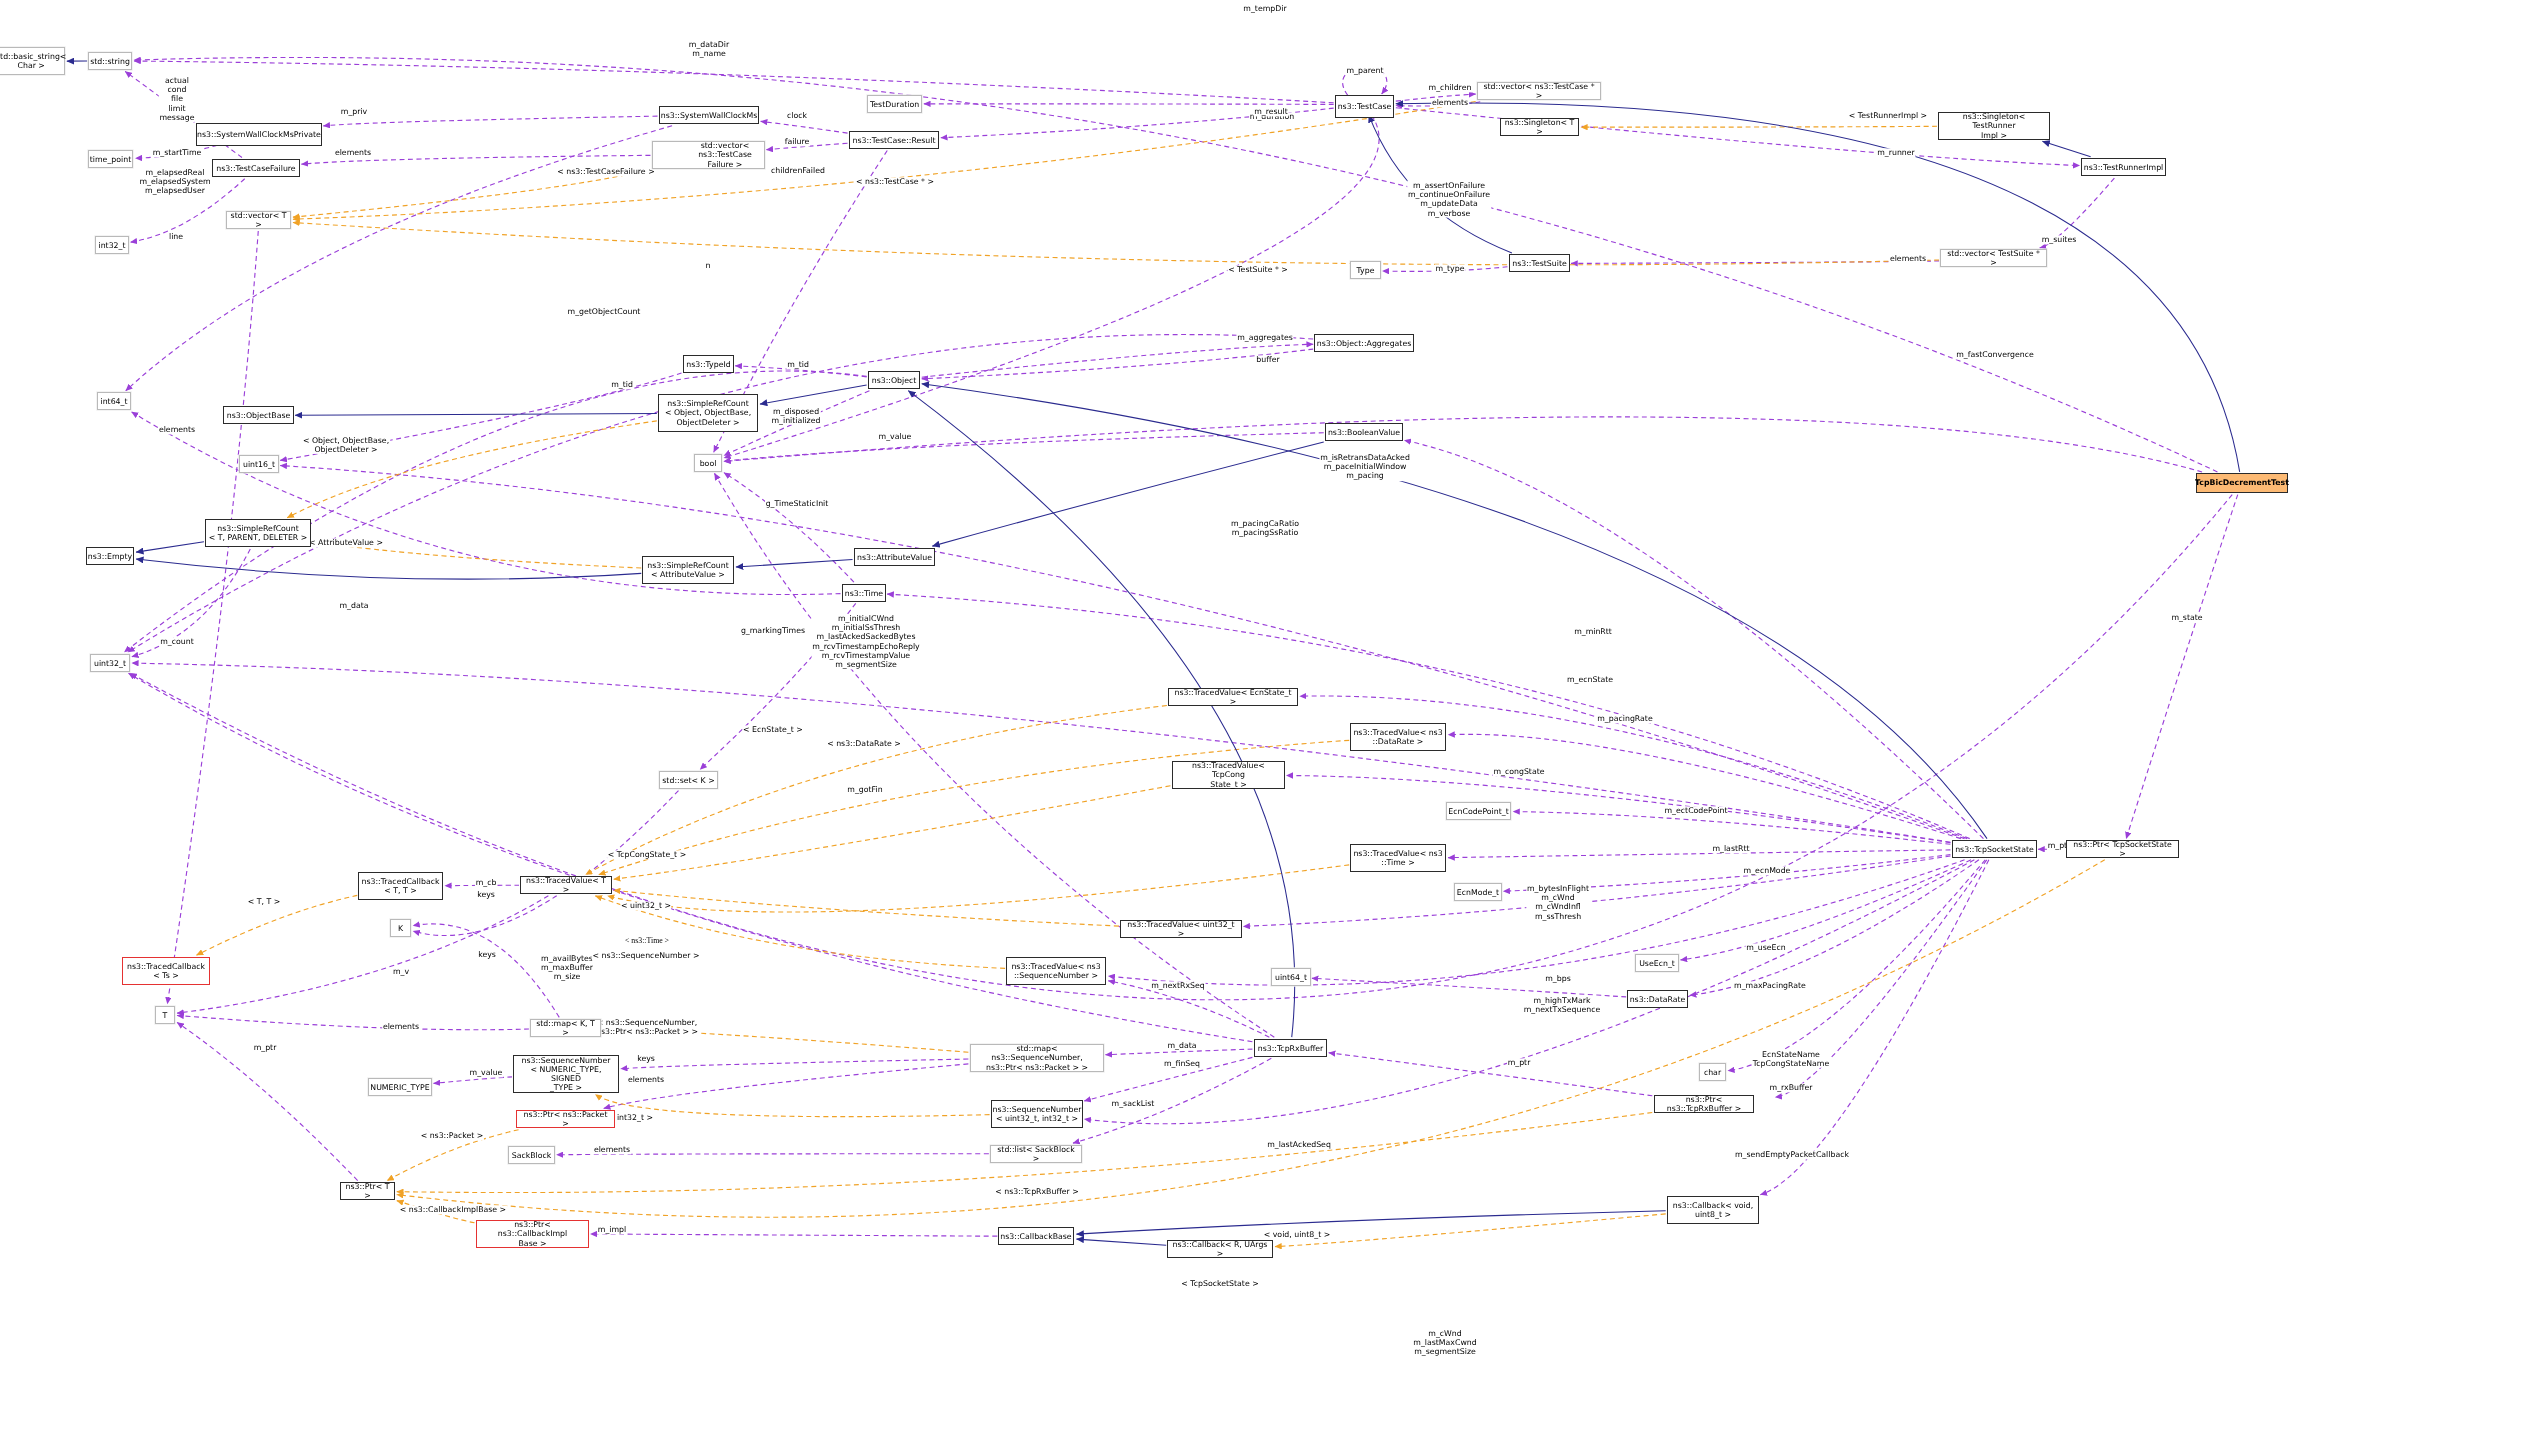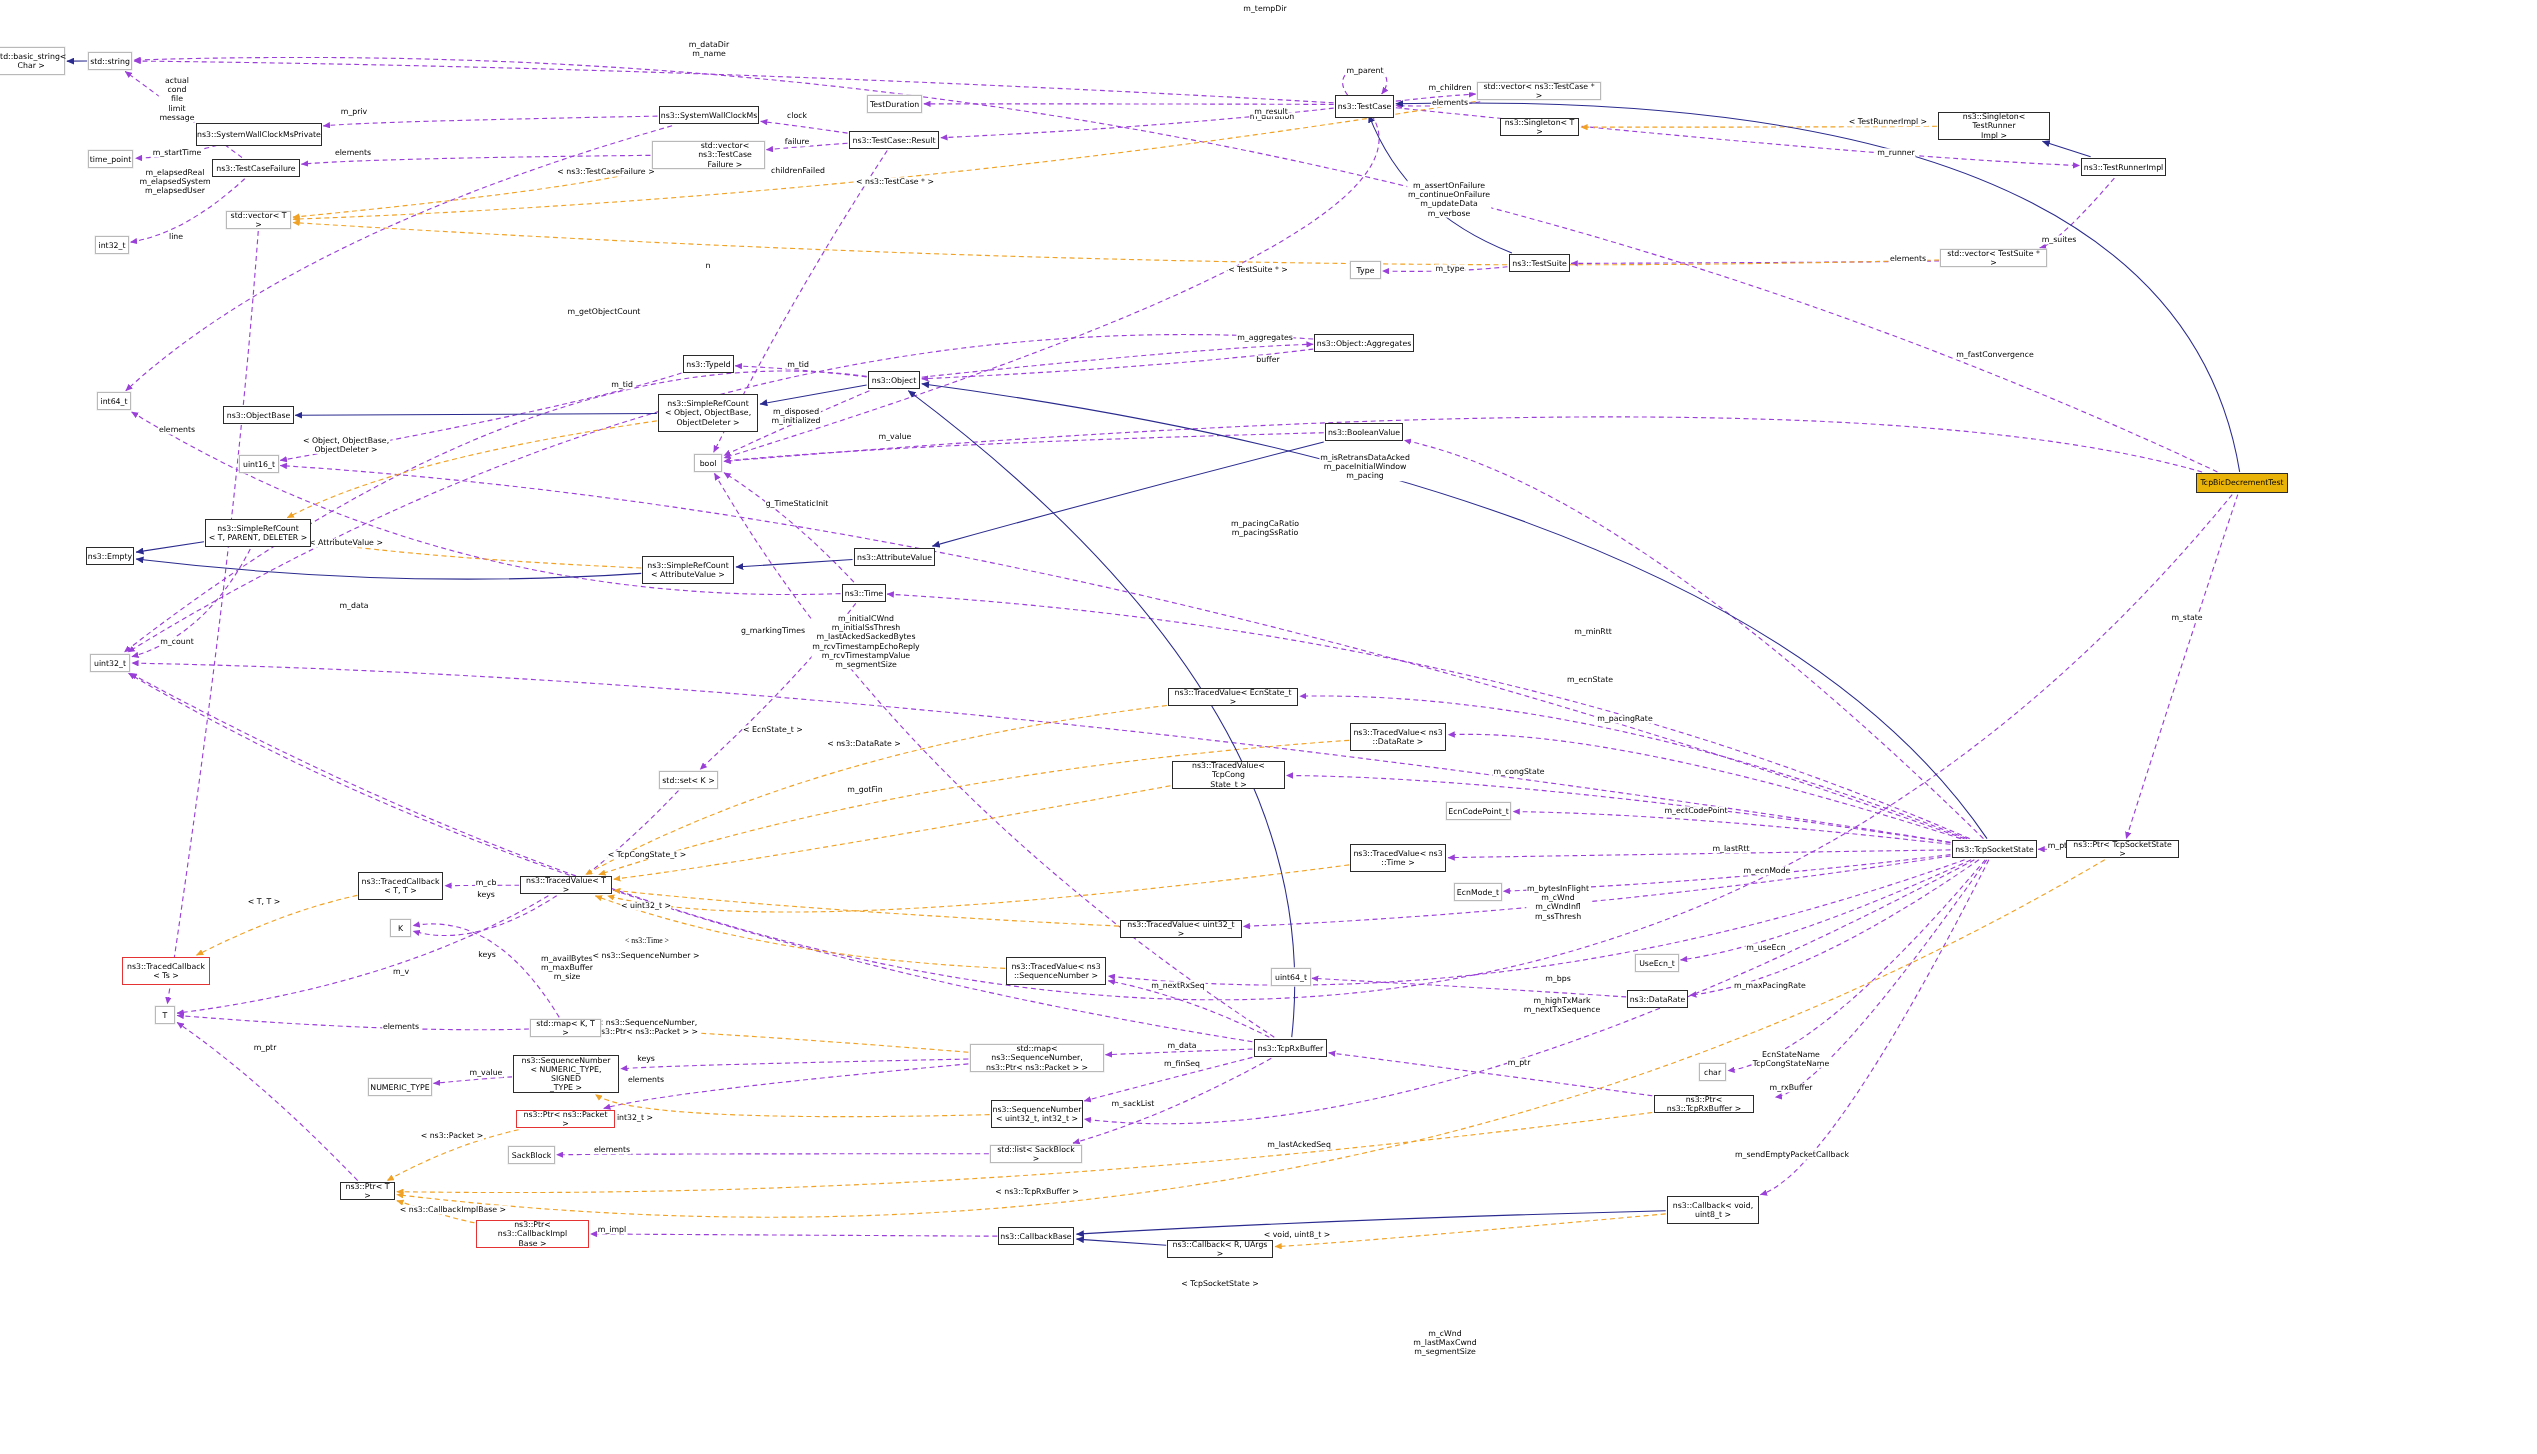--- a/index.html
+++ b/index.html
@@ -5,21 +5,21 @@
   html,body{margin:0;padding:0;background:#ffffff;}
   #canvas{position:relative;width:2538px;height:1454px;background:#ffffff;overflow:hidden;
           font-family:"DejaVu Sans","Liberation Sans",sans-serif;}
   #edge-svg{position:absolute;left:0;top:0;width:2538px;height:1454px;}
   .node{position:absolute;display:flex;align-items:center;justify-content:center;text-align:center;
         background:#ffffff;font-size:7.8px;line-height:9.2px;color:#000;white-space:pre-line;
         box-sizing:border-box;padding:0.7px 2.1px;z-index:3;}
   .n-dark{border:1.4px solid #2b2b2b;}
   .n-gray{border:0.7px solid #b9b9b9;box-shadow:0 0 0 0.7px #eeeeee;}
   .n-red{border:1.4px solid #e53232;}
-  .n-focus{border:1.4px solid #2b2b2b;background:#eab308;}
+  .n-focus{border:1.4px solid #2b2b2b;background:#fdba74;font-weight:bold;}
   .elabel{position:absolute;transform:translate(-50%,-50%);font-size:7.8px;line-height:9.2px;
           color:#000;text-align:center;white-space:pre-line;background:#ffffff;padding:0 0.7px;z-index:2;}
   .edge{fill:none;}
   .e-m{stroke:#9a3fd8;stroke-width:1.6;stroke-dasharray:7 5;}
   .e-t{stroke:#f0a226;stroke-width:1.6;stroke-dasharray:7 5;}
   .e-i{stroke:#2b2b8f;stroke-width:1.5;}
 </style>
 </head>
 <body>
 
@@ -339,21 +339,21 @@
 m_rcvTimestampEchoReply
 m_rcvTimestampValue
 m_segmentSize</div>
       <div class="elabel" style="left: 354px; top: 606px;">m_data</div>
       <div class="elabel" style="left: 773px; top: 631px;">g_markingTimes</div>
       <div class="elabel" style="left: 177px; top: 430px;">elements</div>
       <div class="elabel" style="left: 177px; top: 642px;">m_count</div>
       <div class="elabel" style="left: 606px; top: 172px;">&lt; ns3::TestCaseFailure &gt;</div>
       <div class="elabel" style="left: 895px; top: 182px;">&lt; ns3::TestCase * &gt;</div>
       <div class="elabel" style="left: 1258px; top: 270px;">&lt; TestSuite * &gt;</div>
-      <div class="elabel" style="left: 1888px; top: 122px;">&lt; TestRunnerImpl &gt;</div>
+      <div class="elabel" style="left: 1888px; top: 116px;">&lt; TestRunnerImpl &gt;</div>
       <div class="elabel" style="left: 346px; top: 445px;">&lt; Object, ObjectBase,
 ObjectDeleter &gt;</div>
       <div class="elabel" style="left: 346px; top: 543px;">&lt; AttributeValue &gt;</div>
       <div class="elabel" style="left: 773px; top: 730px;">&lt; EcnState_t &gt;</div>
       <div class="elabel" style="left: 864px; top: 744px;">&lt; ns3::DataRate &gt;</div>
       <div class="elabel" style="left: 647px; top: 855px;">&lt; TcpCongState_t &gt;</div>
       <div class="elabel" style="left: 647px; top: 941px; font-family: Liberation Serif, serif;">&lt; ns3::Time &gt;</div>
       <div class="elabel" style="left: 646px; top: 906px;">&lt; uint32_t &gt;</div>
       <div class="elabel" style="left: 646px; top: 956px;">&lt; ns3::SequenceNumber &gt;</div>
       <div class="elabel" style="left: 264px; top: 902px;">&lt; T, T &gt;</div>

